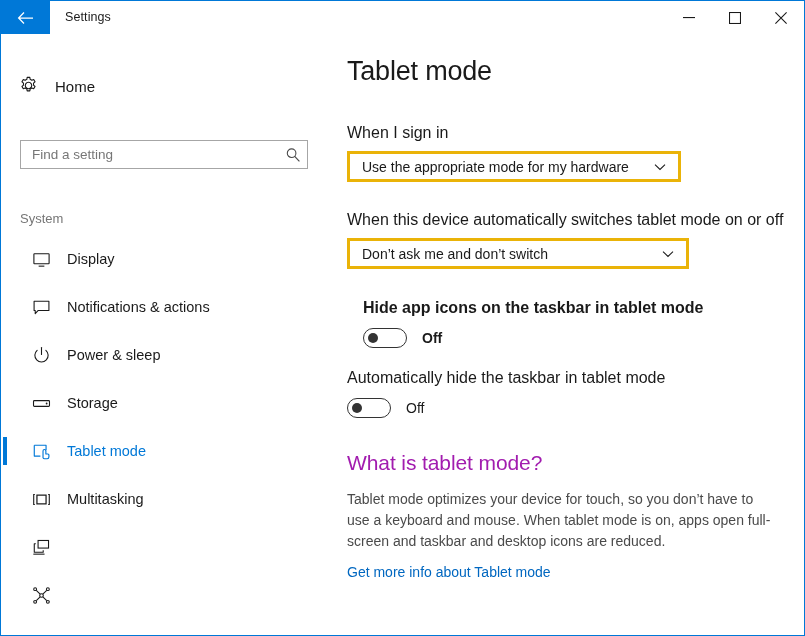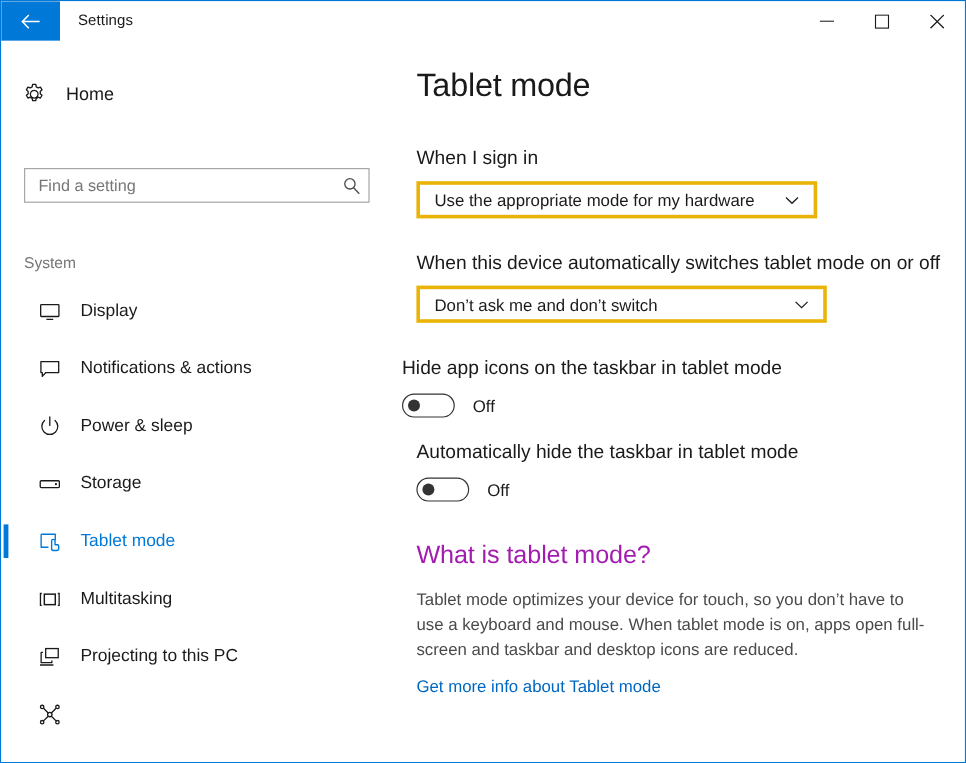--- a/index.html
+++ b/index.html
@@ -84,21 +84,21 @@
     background: #ffffff;
     overflow: hidden;
   }
   .home-row {
     position: absolute;
     left: 14px;
     top: 27px;
     width: 300px;
     height: 34px;
     display: flex;
-    align-items: center;
+    align-items: flex-end;
     cursor: pointer;
   }
   .home-icon {
     width: 30px;
     display: flex;
     align-items: center;
     justify-content: flex-start;
     margin-left: 4px;
   }
   .home-label {
@@ -210,21 +210,21 @@
     letter-spacing: -0.2px;
   }
 
   .field-label {
     font-size: 16px;
     color: #1a1a1a;
   }
 
   .section-when-signin { position: absolute; left: 19px; top: 90px; }
   .section-auto-switch { position: absolute; left: 19px; top: 177px; }
-  .section-hide-icons  { position: absolute; left: 7px; top: 265px; }
+  .section-hide-icons  { position: absolute; left: 35px; top: 265px; font-weight: bold; }
   .section-hide-taskbar{ position: absolute; left: 19px; top: 335px; }
   .section-about       { position: absolute; left: 19px; top: 417px; width: 440px; }
 
   .dropdown {
     margin-top: 9px;
     height: 31px;
     box-sizing: border-box;
     border: 3px solid #eab308;
     background: #ffffff;
     display: inline-flex;
@@ -435,21 +435,20 @@
 
       <div class="nav-item">
 
         <span class="nav-icon">
           <svg width="19" height="19" viewBox="0 0 20 20">
             <rect x="6.4" y="2.6" width="11" height="8" fill="none" stroke="#1a1a1a" stroke-width="1.15"></rect>
             <path d="M4 6 H2.4 v9 h9.4 v-2" fill="none" stroke="#1a1a1a" stroke-width="1.15" stroke-linejoin="round"></path>
             <path d="M1.4 17 h11.8" stroke="#1a1a1a" stroke-width="1.15"></path>
           </svg>
         </span>
-        <span class="nav-label">Projecting to this PC</span>
       </div>
 
       <div class="nav-item">
 
         <span class="nav-icon">
           <svg width="19" height="19" viewBox="0 0 20 20">
             <circle cx="10" cy="10" r="1.9" fill="none" stroke="#1a1a1a" stroke-width="1.15"></circle>
             <circle cx="3.3" cy="3.3" r="1.5" fill="none" stroke="#1a1a1a" stroke-width="1.15"></circle>
             <circle cx="16.7" cy="3.3" r="1.5" fill="none" stroke="#1a1a1a" stroke-width="1.15"></circle>
             <circle cx="3.3" cy="16.7" r="1.5" fill="none" stroke="#1a1a1a" stroke-width="1.15"></circle>

